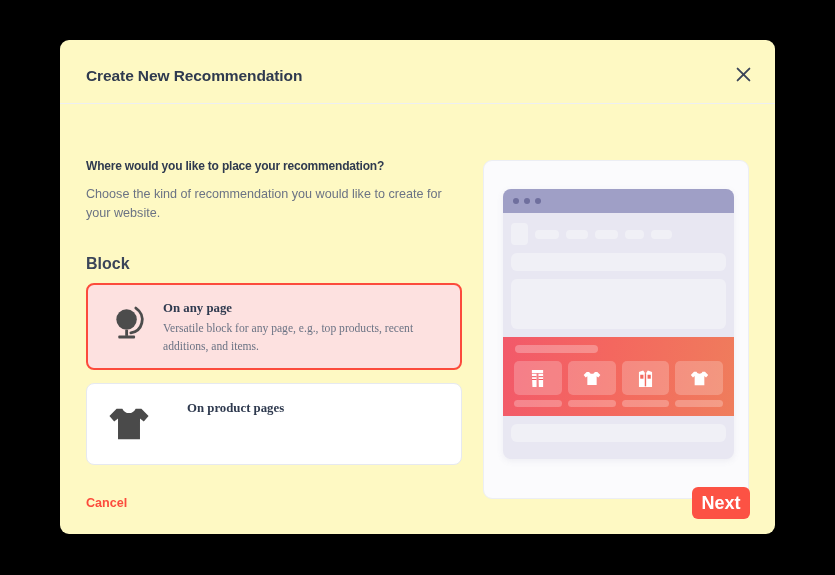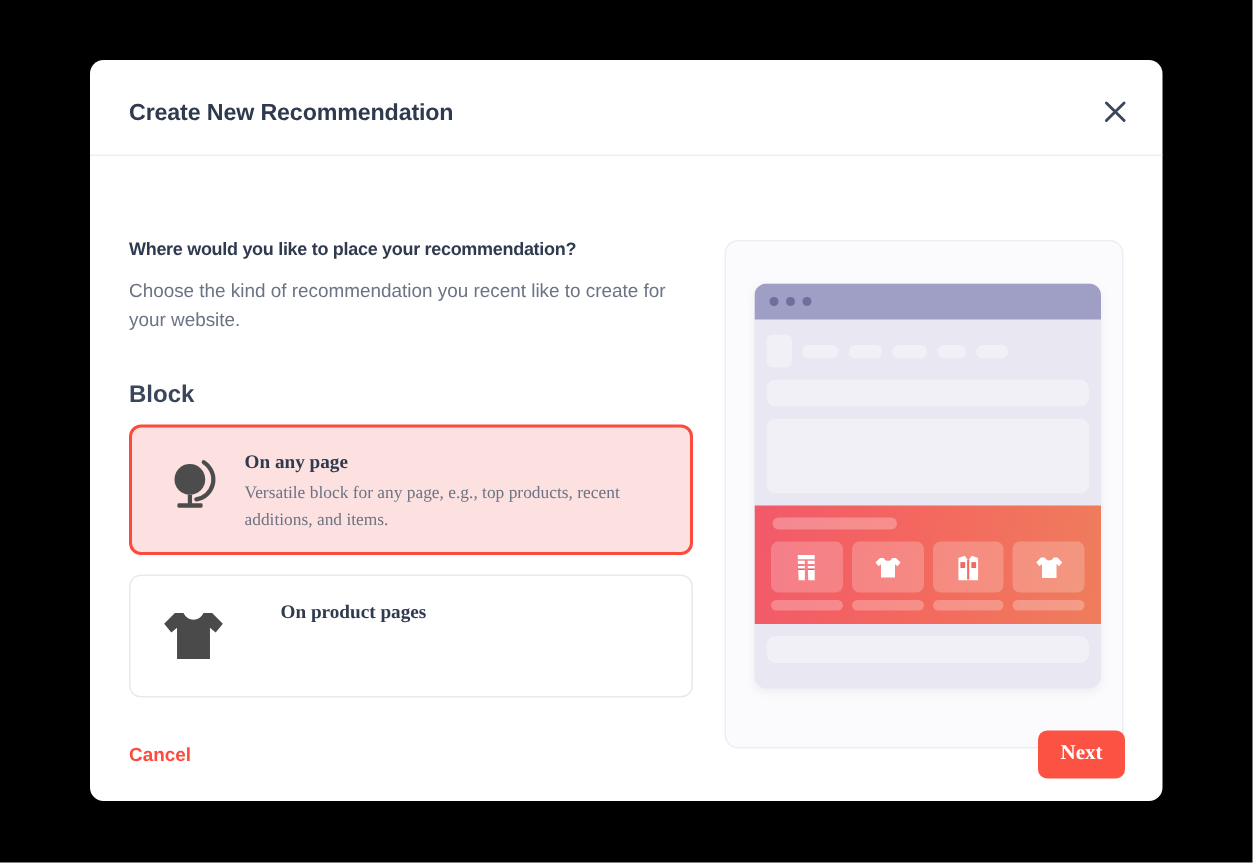--- a/index.html
+++ b/index.html
@@ -16,21 +16,21 @@
     -webkit-font-smoothing: antialiased;
   }
 
   
   .modal {
     position: absolute;
     left: 60px;
     top: 40px;
     width: 715px;
     height: 494px;
-    background: #ffffff;
+    background: #fef9c3;
     border-radius: 9px;
     overflow: hidden;
   }
 
   
   .modal-header {
     position: absolute;
     left: 0; top: 0;
     width: 715px;
     height: 64px;
@@ -280,23 +280,23 @@
   .next-btn {
     position: absolute;
     right: 25px;
     top: 8px;
     width: 58px;
     height: 32px;
     background: #fc5244;
     border: none;
     border-radius: 6px;
     color: #ffffff;
-    font-size: 14px;
-    font-weight: bold;
-    font-family: Liberation Serif, serif;
+    font-size: 18px;
+    font-weight: bold;
+    font-family: Liberation Sans, sans-serif;
     cursor: pointer;
   }
 </style>
 </head>
 <body>
 
 <div class="modal">
 
   <div class="modal-header">
     <div class="modal-title">Create New Recommendation</div>
@@ -304,21 +304,21 @@
       <svg width="15" height="15" viewBox="0 0 15 15" aria-hidden="true">
         <path d="M1.6 1.6 L13.4 13.4 M13.4 1.6 L1.6 13.4" stroke="#3b4559" stroke-width="1.9" stroke-linecap="round"></path>
       </svg>
     </div>
   </div>
 
   <div class="modal-body">
 
     <div class="left-col">
       <div class="headline">Where would you like to place your recommendation?</div>
-      <div class="subtext">Choose the kind of recommendation you recent like to create for your website.</div>
+      <div class="subtext">Choose the kind of recommendation you would like to create for your website.</div>
       <div class="field-label">Block</div>
 
       <div class="options">
 
         <div class="option-card selected">
           <div class="option-icon">
             <svg width="39" height="39" viewBox="0 0 40 40" aria-hidden="true">
               <circle cx="17" cy="16" r="10.5" fill="currentColor"></circle>
               <path d="M26.5 4.2 C31.6 7.6 34.2 13.6 32.6 19.6 C31.2 25.1 26.6 28.8 21.4 29.6" fill="none" stroke="currentColor" stroke-width="2.9" stroke-linecap="round"></path>
               <rect x="15.6" y="26.5" width="2.9" height="6.2" fill="currentColor"></rect>

